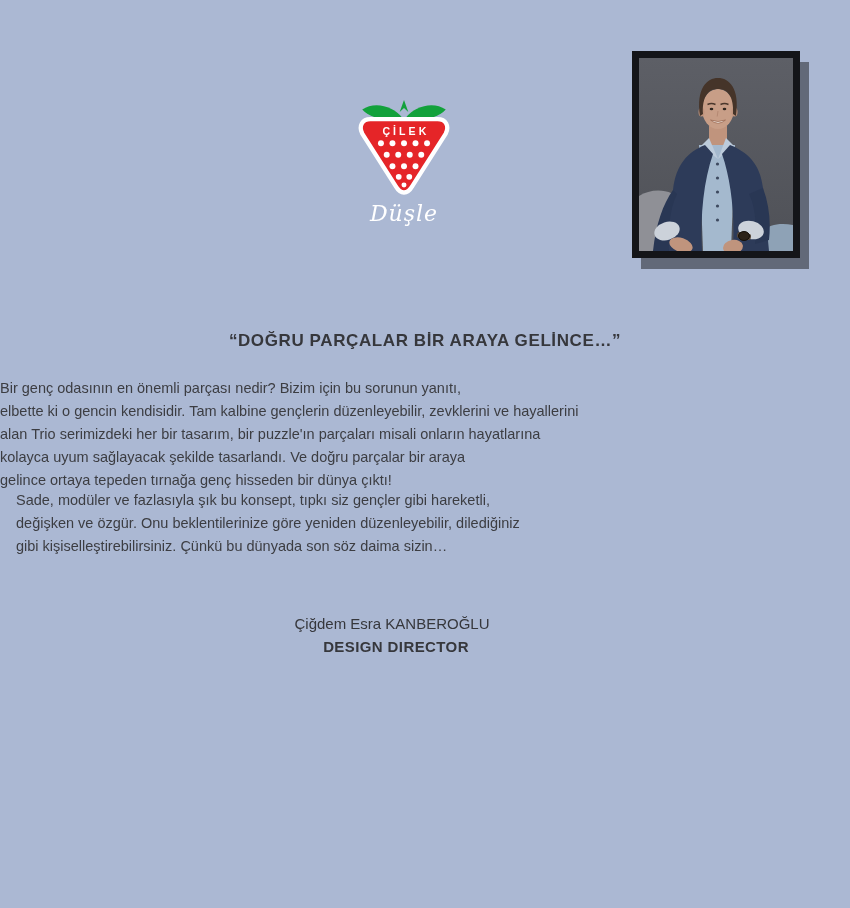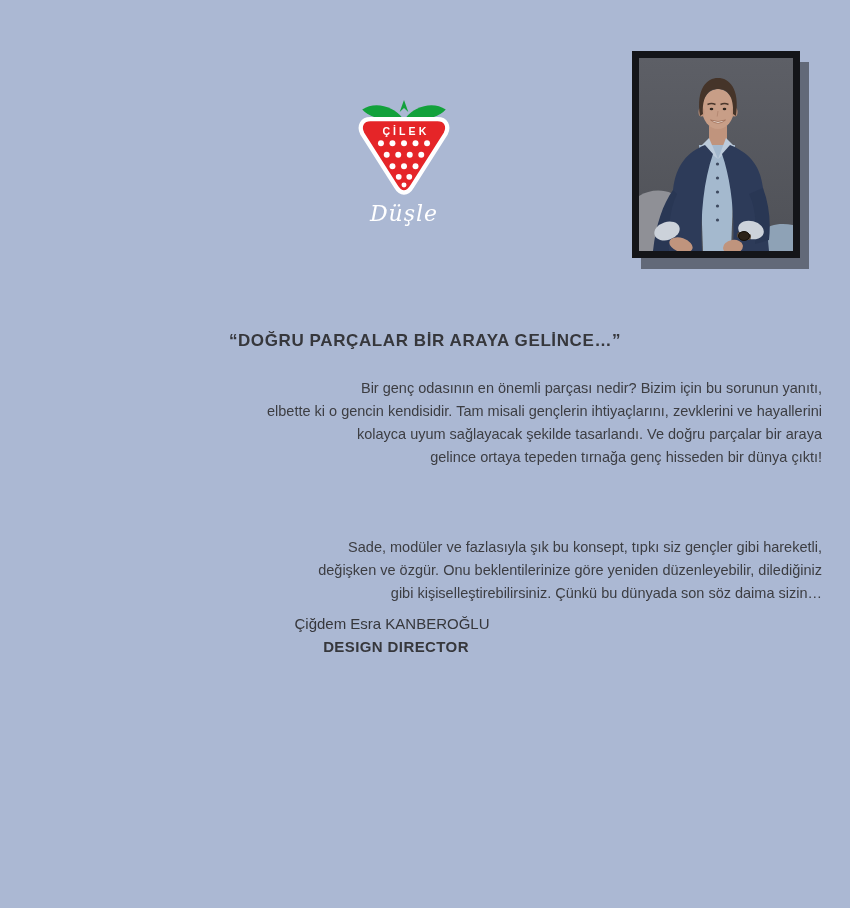--- a/index.html
+++ b/index.html
@@ -49,27 +49,27 @@
     margin: 0;
     text-align: center;
     font-size: 17px;
     font-weight: bold;
     letter-spacing: 0.6px;
     color: #36373c;
   }
   .para {
     position: absolute;
     left: 0; width: 822px;
-    text-align: right;
+    text-align: left;
     font-size: 14.5px;
     line-height: 23px;
     color: #3c3d42;
   }
   .para.p1 { top: 377px; }
-  .para.p2 { top: 536px; }
+  .para.p2 { top: 489px; padding-left: 16px; }
   .signature {
     position: absolute;
     top: 612px; left: 0; width: 784px;
     text-align: center;
     font-size: 15px;
     line-height: 23px;
     color: #36373c;
   }
   .signature .sig-title { font-weight: bold; letter-spacing: 0.4px; margin-left: 8px; }
 </style>
@@ -164,21 +164,22 @@
     <ellipse cx="85.5" cy="51" rx="1.8" ry="1.3" fill="#2f2620"></ellipse>
     <path d="M79 53 L78.2 58.5" stroke="#b58973" stroke-width="1" fill="none"></path>
     <path d="M71.5 62 Q79 68.5 86.5 62 Q79 65 71.5 62 Z" fill="#f2ece4" stroke="#9c6b56" stroke-width="0.8"></path>
   </svg>
 </div>
 
 <h1 class="heading">“DOĞRU PARÇALAR BİR ARAYA GELİNCE…”</h1>
 
 <div class="para p1">
   <div class="line">Bir genç odasının en önemli parçası nedir? Bizim için bu sorunun yanıtı,</div>
-  <div class="line">elbette ki o gencin kendisidir. Tam misali gençlerin ihtiyaçlarını, zevklerini ve hayallerini</div>
+  <div class="line">elbette ki o gencin kendisidir. Tam kalbine gençlerin düzenleyebilir, zevklerini ve hayallerini</div>
+  <div class="line">alan Trio serimizdeki her bir tasarım, bir puzzle'ın parçaları misali onların hayatlarına</div>
   <div class="line">kolayca uyum sağlayacak şekilde tasarlandı. Ve doğru parçalar bir araya</div>
   <div class="line">gelince ortaya tepeden tırnağa genç hisseden bir dünya çıktı!</div>
 </div>
 
 <div class="para p2">
   <div class="line">Sade, modüler ve fazlasıyla şık bu konsept, tıpkı siz gençler gibi hareketli,</div>
   <div class="line">değişken ve özgür. Onu beklentilerinize göre yeniden düzenleyebilir, dilediğiniz</div>
   <div class="line">gibi kişiselleştirebilirsiniz. Çünkü bu dünyada son söz daima sizin…</div>
 </div>
 

